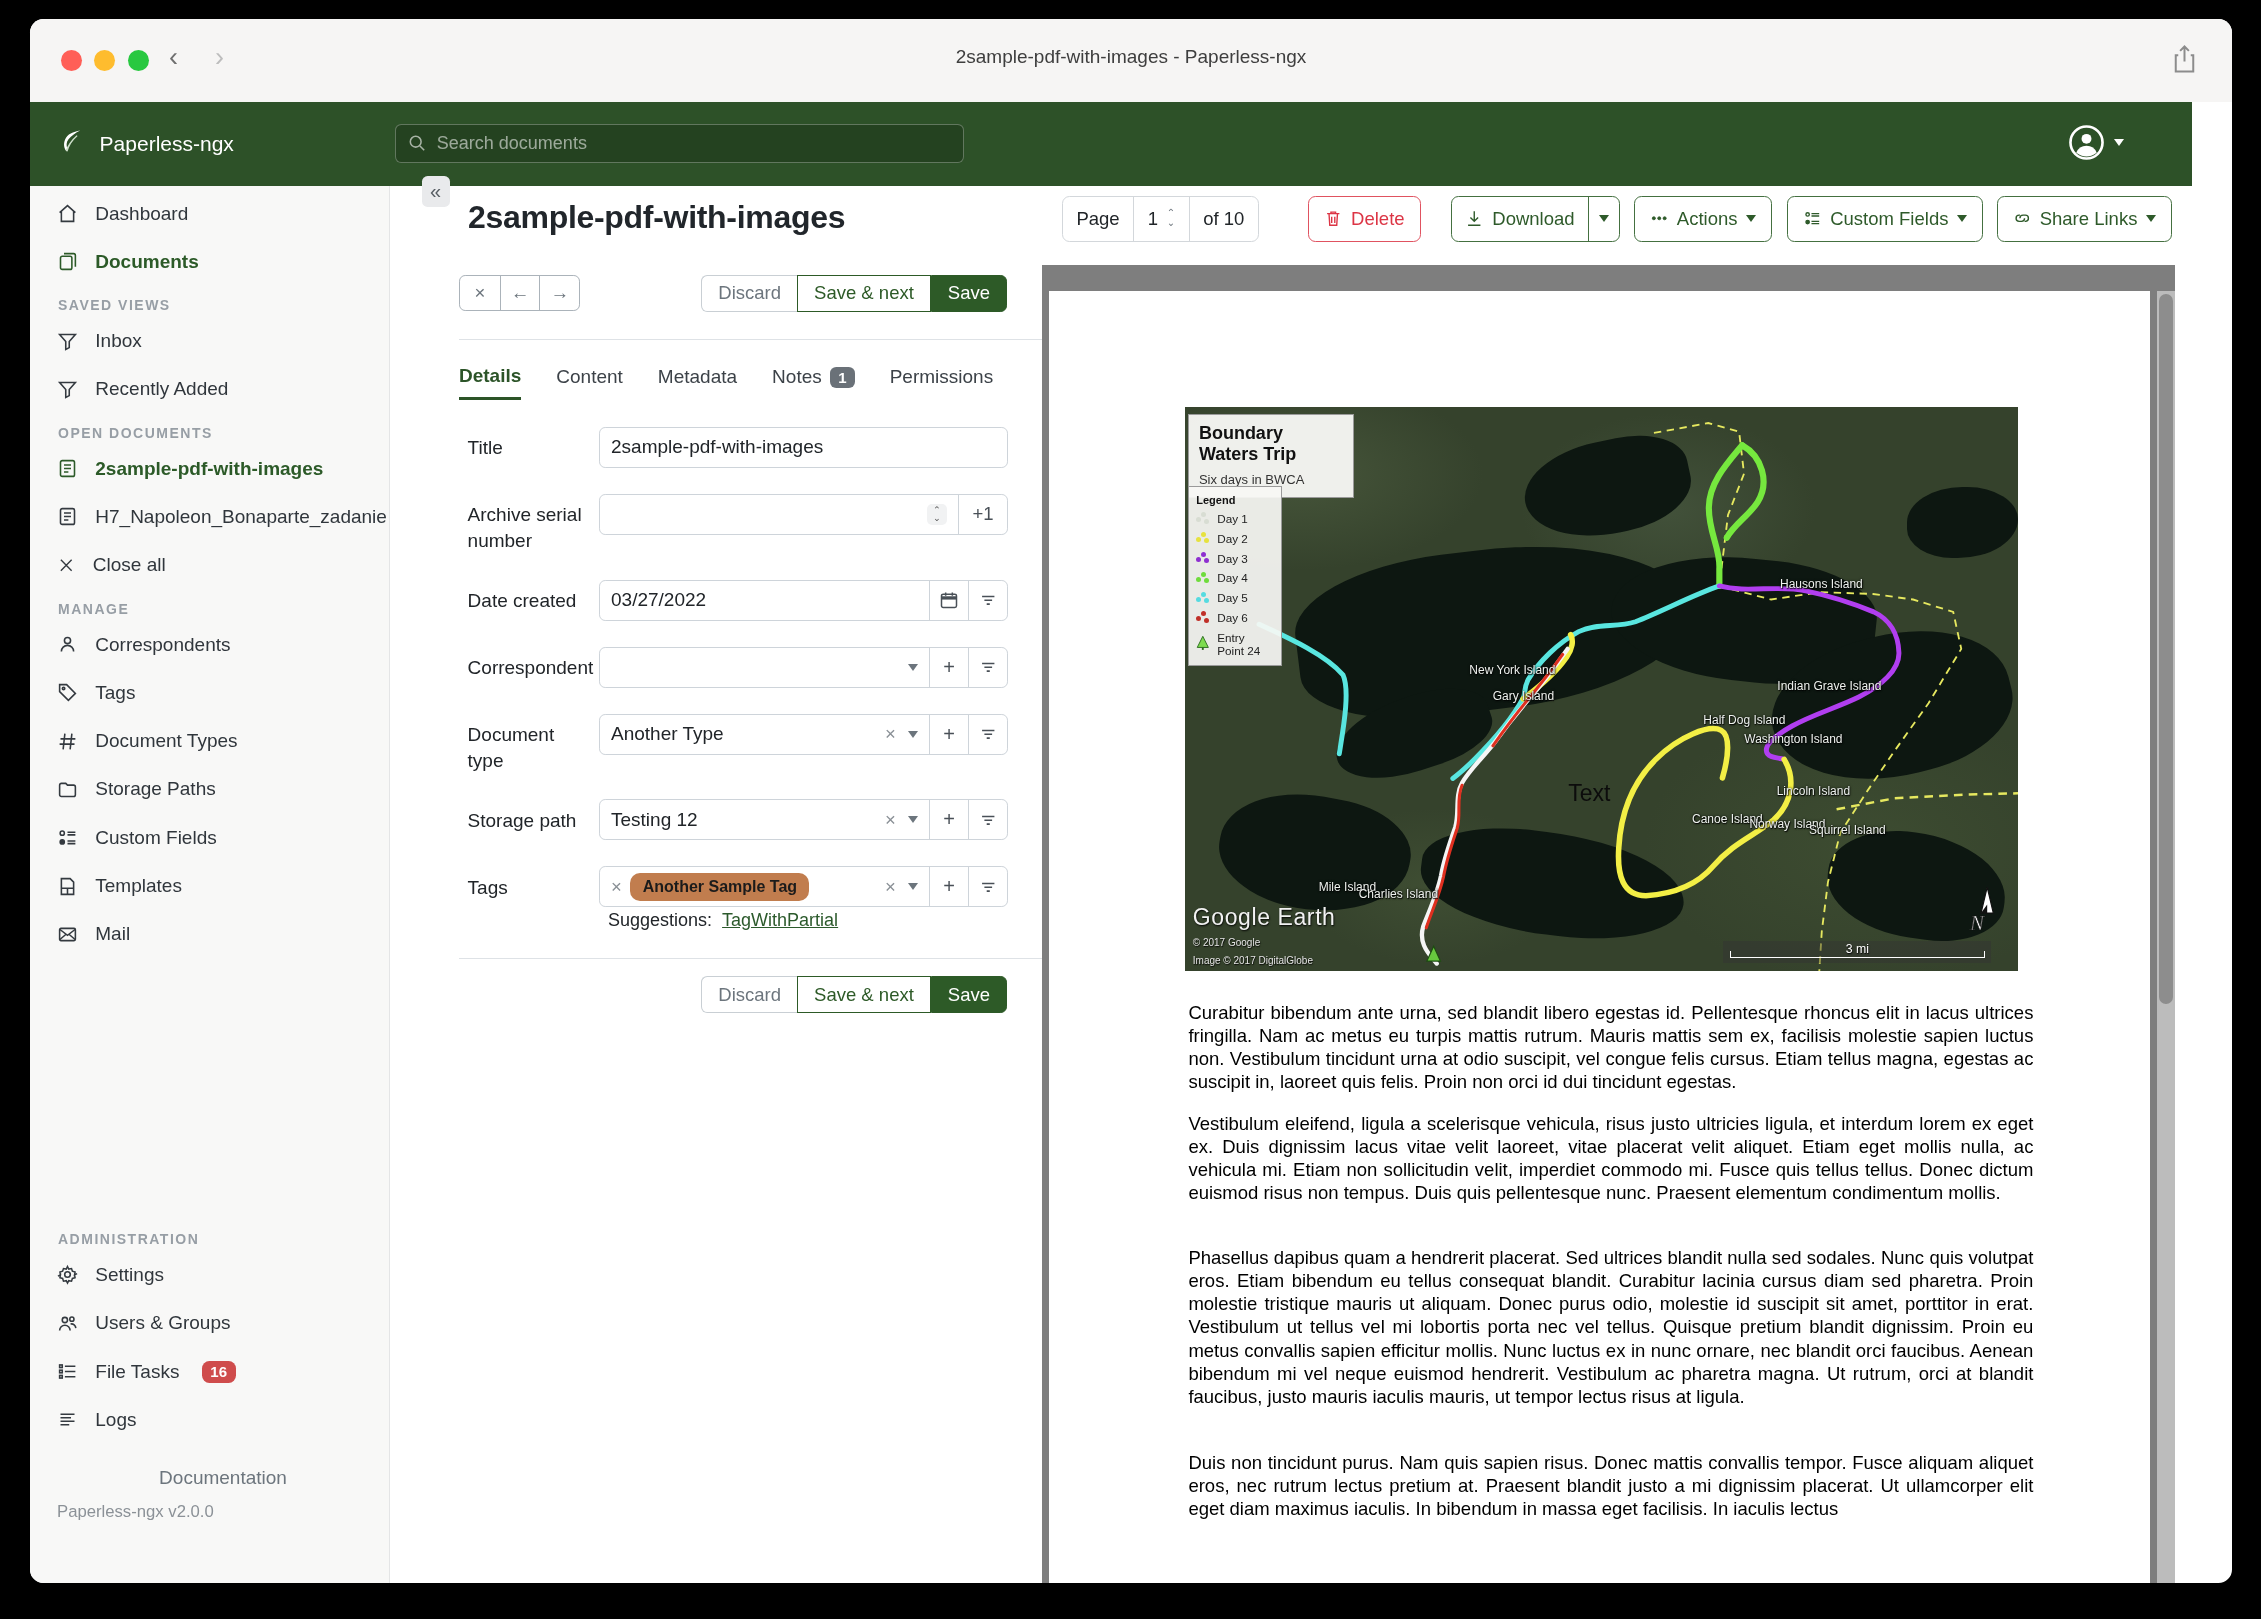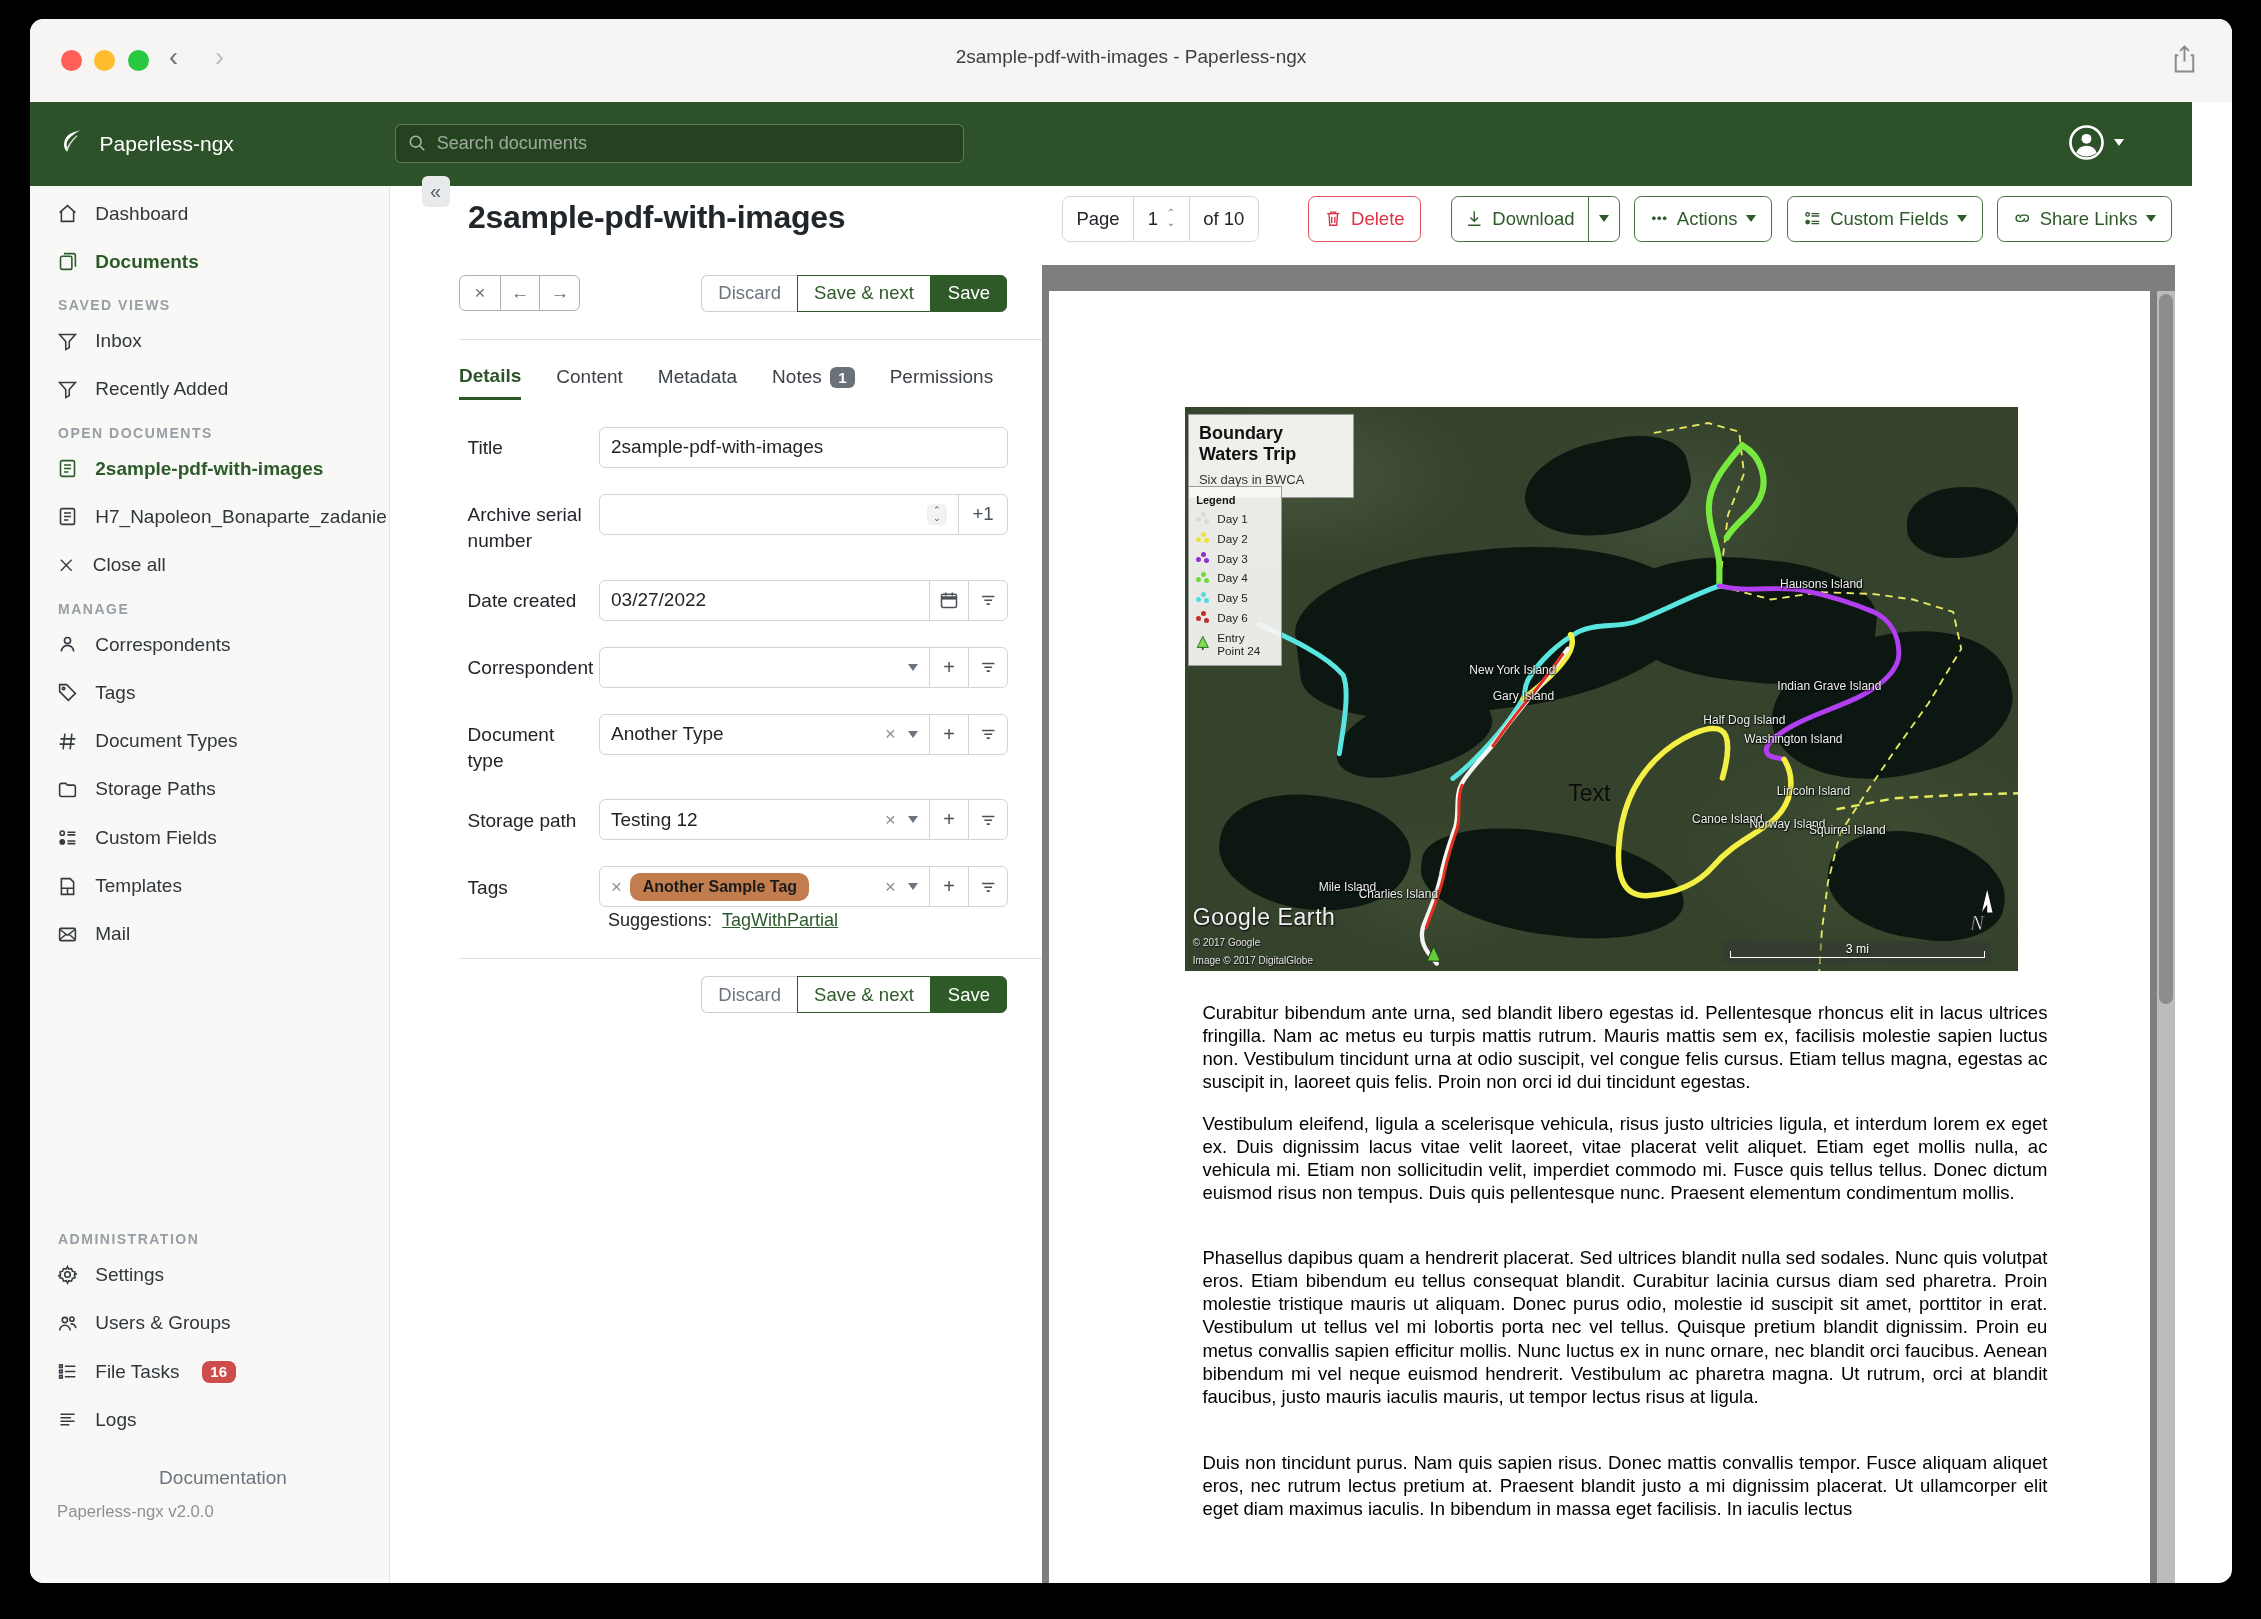--- a/index.html
+++ b/index.html
@@ -117,21 +117,21 @@
   .licon i { position:absolute; border-radius:50%; width:5px; height:5px; }
   .licon i:nth-child(1){ left:0; top:5px; } .licon i:nth-child(2){ left:5px; top:0; } .licon i:nth-child(3){ left:7.4px; top:6.2px; }
   .credits { position:absolute; left:7.4px; bottom:5px; color:#f2f2f2; }
   .celogo { font-size:23px; text-shadow:0.6px 0.6px 1.9px #000; letter-spacing:0.6px; }
   .cel1 { font-size:10px; margin-top:6.2px; text-shadow:0.6px 0.6px 1.2px #000; color:#e4e4e4; }
   .scalebar { position:absolute; right:27px; bottom:7.4px; width:268px; height:22px; background:rgba(50,50,50,0.45); display:flex; align-items:flex-end; justify-content:center; }
   .sline { position:absolute; left:6.2px; right:6.2px; bottom:5px; height:7.4px; border-left:1.9px solid #fff; border-right:1.9px solid #fff; border-bottom:1.9px solid #fff; }
   .stxt { position:relative; color:#fff; font-size:12.3px; margin-bottom:7.4px; text-shadow:0.6px 0.6px 1.2px #000; }
   .compass { position:absolute; right:17.3px; bottom:35px; }
 
-  .ptext { position:absolute; left:153px; width:845px; font-size:18.5px; line-height:1.26; color:#000; text-align:justify; }
+  .ptext { position:absolute; left:139px; width:845px; font-size:18.5px; line-height:1.26; color:#000; text-align:justify; }
 </style>
 </head>
 <body>
 
 <div id="screen">
 <div id="window">
 
   <div class="titlebar">
     <div class="tlight tl-red"></div>
     <div class="tlight tl-yellow"></div>

